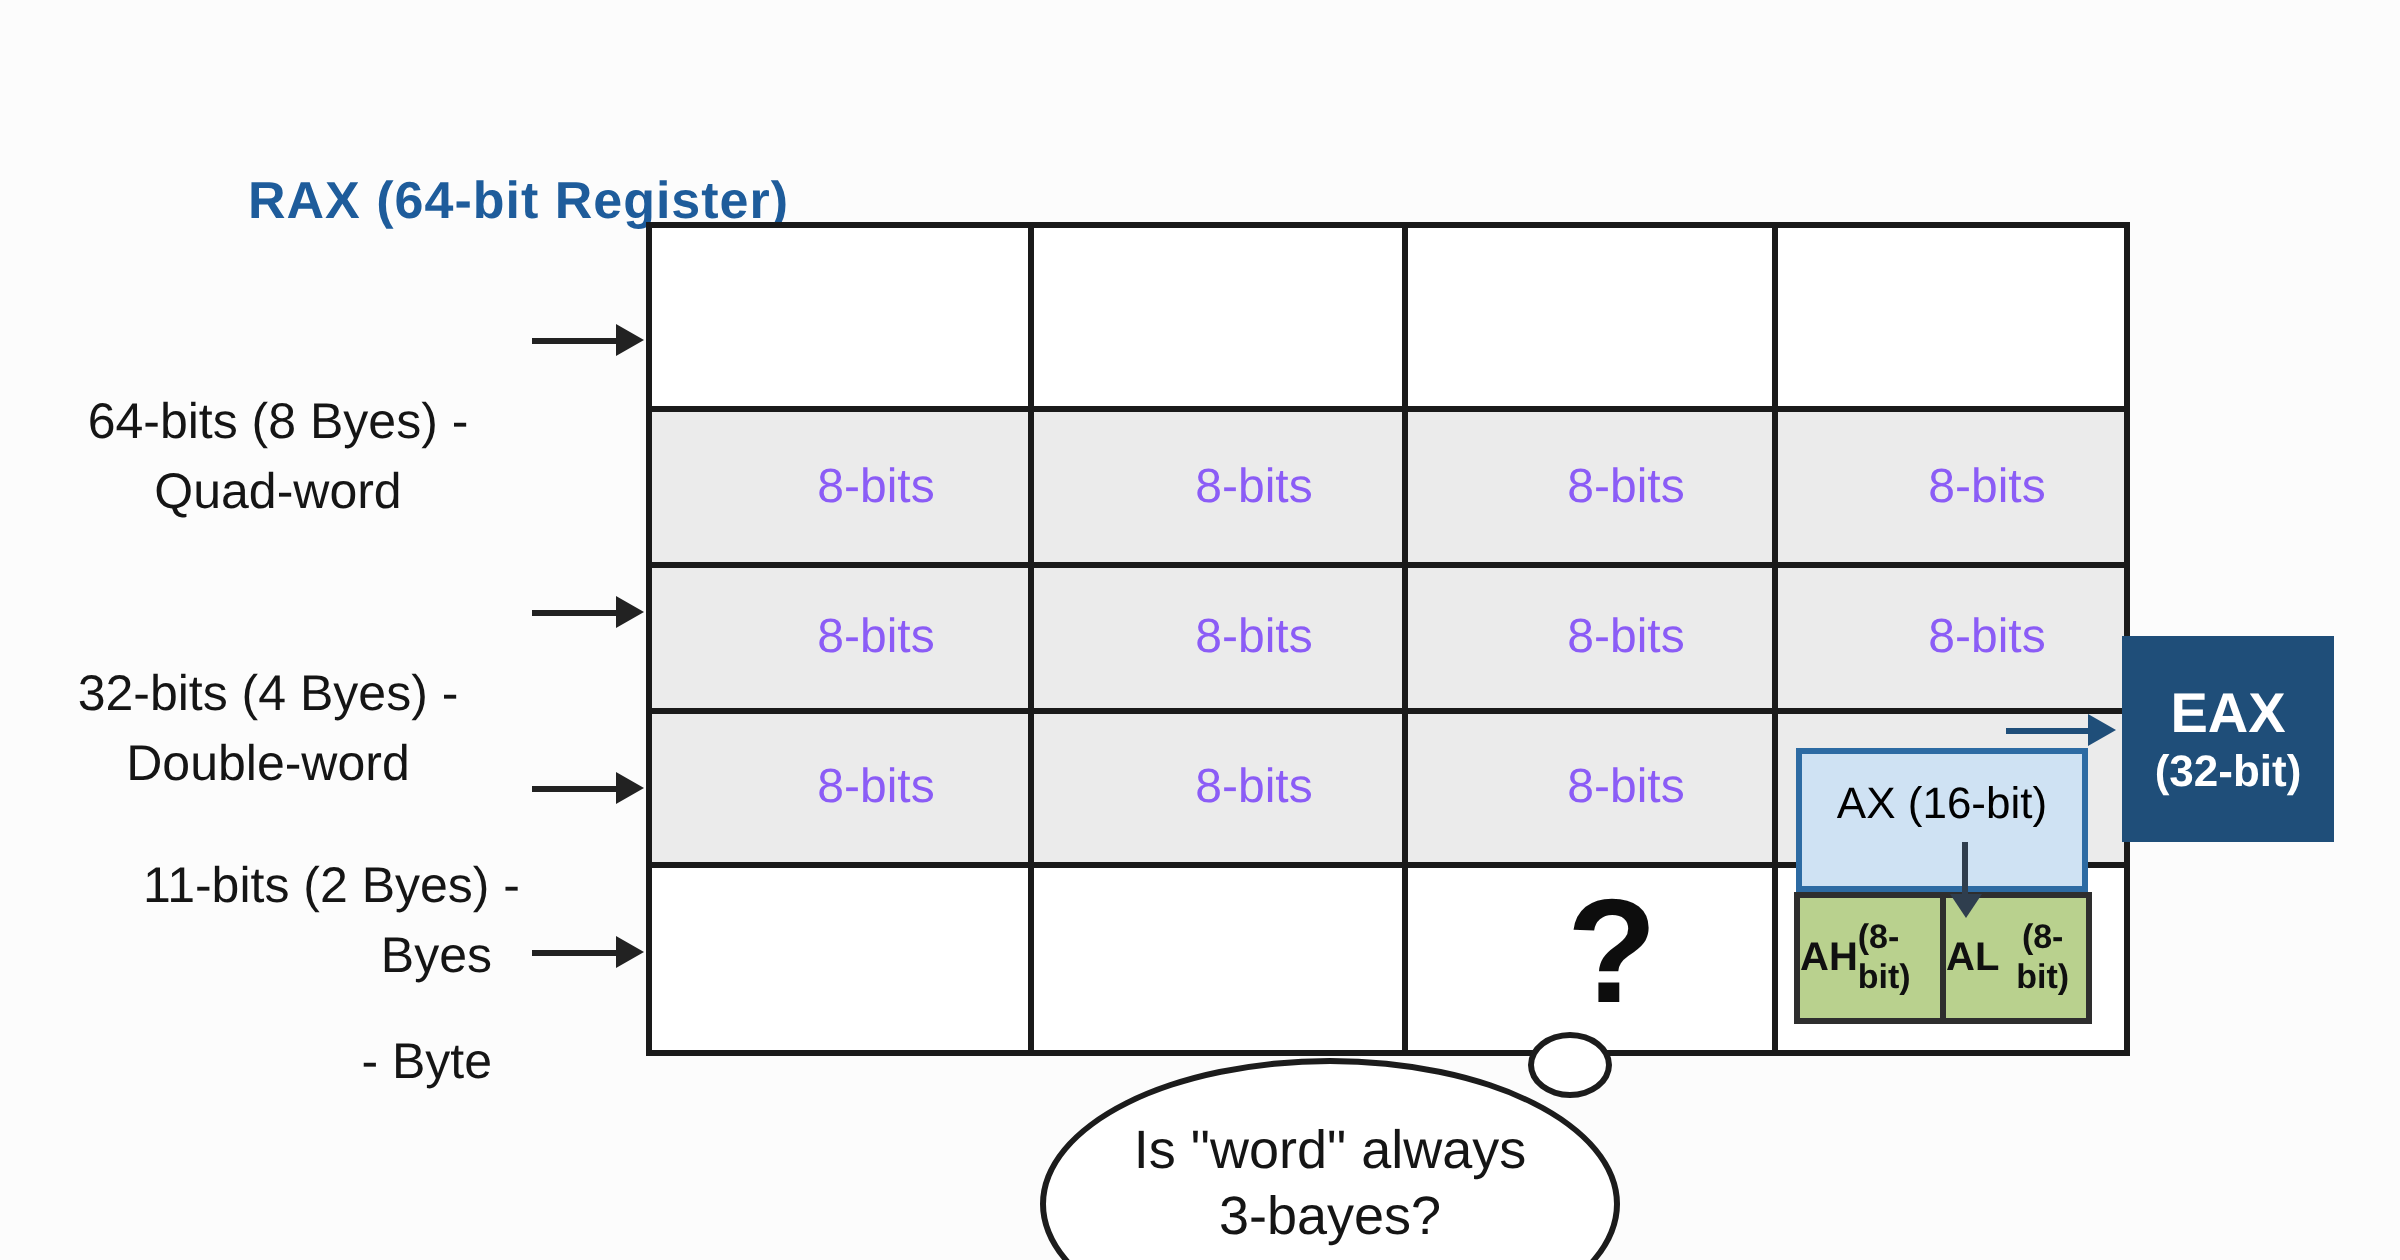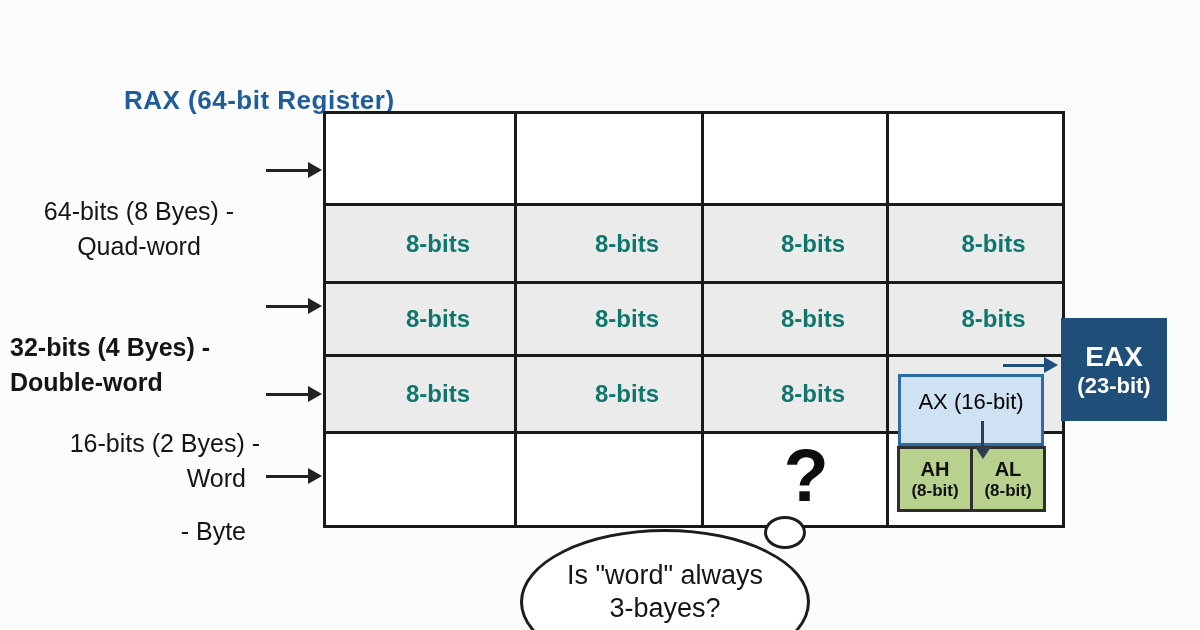--- a/index.html
+++ b/index.html
@@ -29,30 +29,30 @@
   .reg-grid{
     position:absolute;left:323px;top:111px;width:742px;height:417px;
     border:3px solid var(--line);
     display:grid;
     grid-template-columns:188px 187px 185px 1fr;
     grid-template-rows:89px 78px 73px 77px 1fr;
     background:#ffffff;z-index:1;
   }
   .cell{
     display:flex;align-items:center;justify-content:center;
-    font-size:24px;font-weight:bold;color:#0f766e;padding-left:36px;
+    font-size:24px;font-weight:normal;color:#8b5cf6;padding-left:36px;
   }
   .cell.ct{border-top:3px solid var(--line);}
   .cell.cl{border-left:3px solid var(--line);}
   .cell.shaded{background:var(--cell-gray);}
 
   
   .rowlabel{position:absolute;font-size:25px;line-height:35px;color:#151515;margin-top:42px;}
   .rl1{left:18px;top:152px;width:242px;text-align:center;}
-  .rl2{left:10px;top:288px;width:248px;font-weight:bold;}
+  .rl2{left:10px;top:288px;width:248px;text-align:center;}
   .rl3{left:18px;top:384px;width:242px;text-align:right;}
   .rl3 .l2{padding-right:14px;}
   .rl4{left:18px;top:472px;width:228px;text-align:right;}
 
   
   .harrow{position:absolute;height:3px;background:#222;}
   .harrow::after{
     content:"";position:absolute;right:-14px;top:-7.5px;
     border-left:14px solid #222;
     border-top:8px solid transparent;border-bottom:8px solid transparent;
@@ -88,25 +88,25 @@
   .varrow::after{
     content:"";position:absolute;left:-6.5px;bottom:-11px;
     border-top:12px solid #2f3e4e;
     border-left:8px solid transparent;border-right:8px solid transparent;
   }
 
   
   .gbox{
     position:absolute;top:446px;width:76px;height:66px;
     background:var(--green-fill);border:3px solid #2e2e2e;z-index:5;
-    display:flex;flex-direction:column;align-items:center;justify-content:center;
+    display:flex;flex-direction:row;align-items:center;justify-content:center;
     color:#101010;font-weight:bold;
   }
   .ah-box{left:897px;}
-  .al-box{left:970px;}
+  .al-box{left:970px;text-align:center;}
   .gbox .l1{font-size:20px;line-height:23px;}
   .gbox .l2{font-size:17px;line-height:20px;}
 
   
   .qmark{
     position:absolute;left:770px;top:440px;width:72px;
     font-size:74px;font-weight:800;color:#0d0d0d;z-index:6;
     text-align:center;line-height:72px;
   }
 
@@ -131,22 +131,22 @@
 
   <div class="rowlabel rl1">
     <div class="l1">64-bits (8 Byes) -</div>
     <div class="l2">Quad-word</div>
   </div>
   <div class="rowlabel rl2">
     <div class="l1">32-bits (4 Byes) -</div>
     <div class="l2">Double-word</div>
   </div>
   <div class="rowlabel rl3">
-    <div class="l1">16-bits (2 Byes) -</div>
-    <div class="l2">Word</div>
+    <div class="l1">11-bits (2 Byes) -</div>
+    <div class="l2">Byes</div>
   </div>
   <div class="rowlabel rl4">
     <div class="l1">- Byte</div>
   </div>
 
   <div class="harrow a1"></div>
   <div class="harrow a2"></div>
   <div class="harrow a3"></div>
   <div class="harrow a4"></div>
 
@@ -173,21 +173,21 @@
 
     <div class="cell ct"></div>
     <div class="cell ct cl"></div>
     <div class="cell ct cl"></div>
     <div class="cell ct cl"></div>
   </div>
 
   <div class="harrow a-eax"></div>
   <div class="eax-box">
     <div class="l1">EAX</div>
-    <div class="l2">(23-bit)</div>
+    <div class="l2">(32-bit)</div>
   </div>
 
   <div class="ax-box">
     <span>AX (16-bit)</span>
   </div>
   <div class="varrow"></div>
 
   <div class="gbox ah-box">
     <div class="l1">AH</div>
     <div class="l2">(8-bit)</div>

